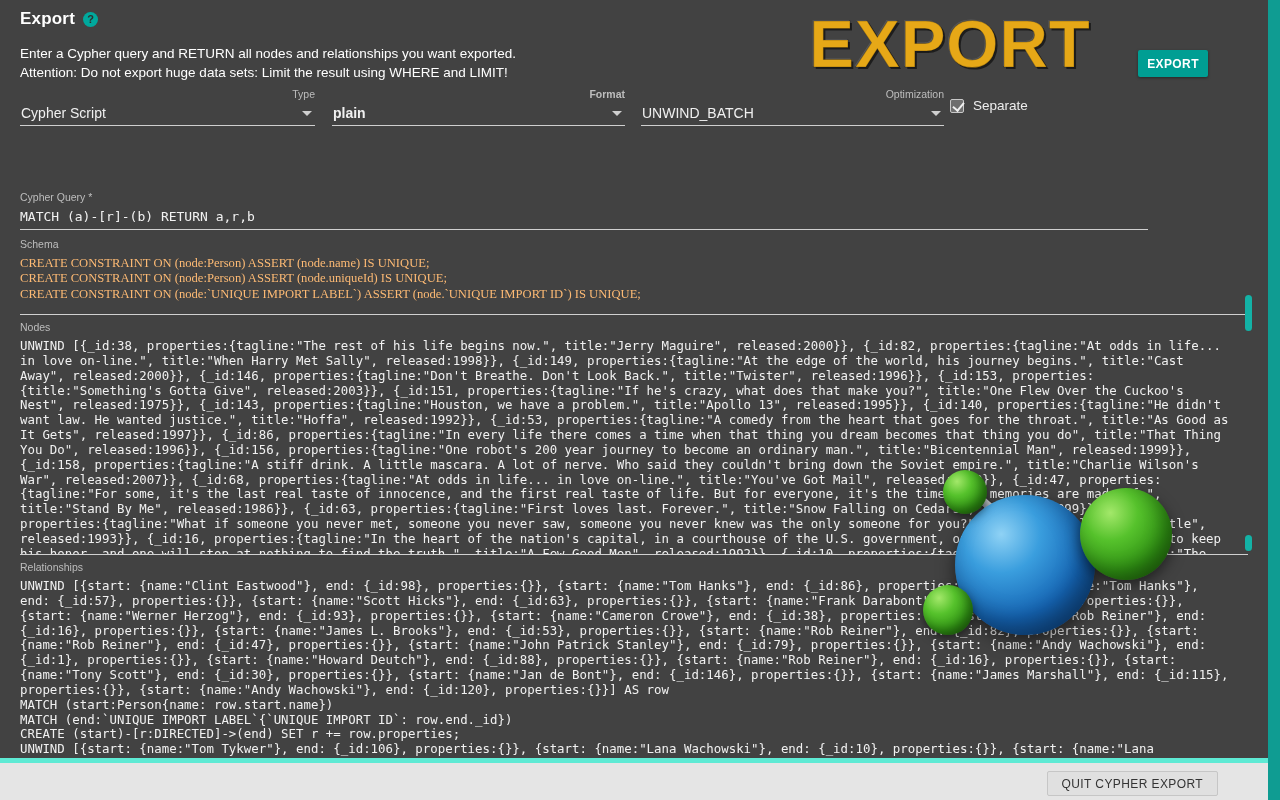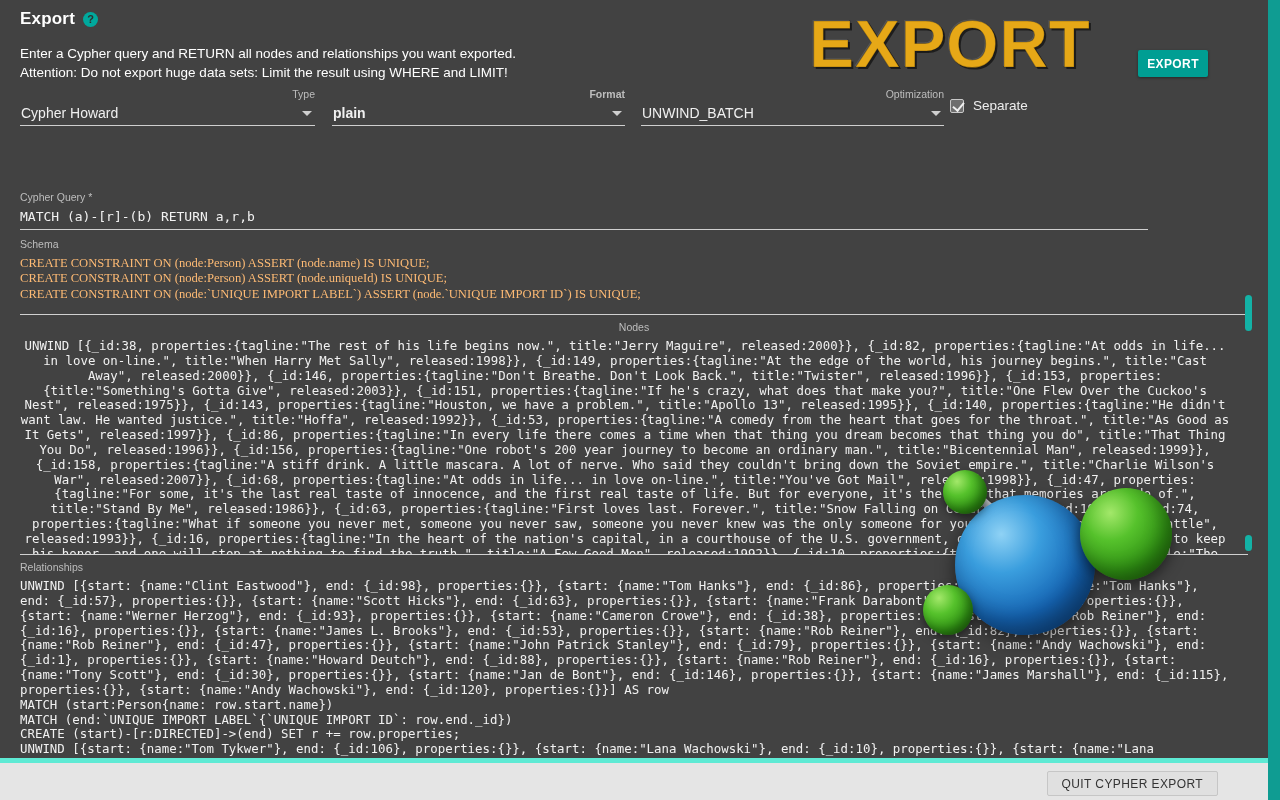--- a/index.html
+++ b/index.html
@@ -126,21 +126,21 @@
   }
 
   
   .textpane { position:absolute; left:20px; }
   .textpane .pane-body {
     font-family:"DejaVu Sans Mono", monospace;
     font-size:12.4px; line-height:14.85px;
     color:#f1f1f1; white-space:pre-wrap; word-break:break-word;
     overflow:hidden; position:relative;
   }
-  #nodes-sec { top:273px; width:1228px;text-align:center; }
+  #nodes-sec { top:273px; width:1228px; }
   #nodes-sec .pane-body { height:222px; width:1210px; padding-top:6px; }
   #rel-sec   { top:513px; width:1228px; }
   #rel-sec .pane-body { height:238px; width:1210px; padding-top:6px; }
   .pane-rule { position:absolute; left:0; bottom:0; width:1228px; border-bottom:1px solid #d0d0d0; }
 
   .pane-scroll {
     position:absolute; right:-4px; width:7px; border-radius:4px; background:#13b2a6;
     cursor:pointer;
   }
   #nodes-thumb { top:22px; height:36px; }
@@ -176,21 +176,21 @@
   <div class="intro">
     <div>Enter a Cypher query and RETURN all nodes and relationships you want exported.</div>
     <div>Attention: Do not export huge data sets: Limit the result using WHERE and LIMIT!</div>
   </div>
 
   <div class="form-row">
 
     <div class="field" id="field-type">
       <div class="flabel">Type</div>
       <div class="fvalue-wrap">
-        <span class="fvalue">Cypher Howard</span>
+        <span class="fvalue">Cypher Script</span>
         <span class="caret"></span>
       </div>
     </div>
 
     <div class="field" id="field-format">
       <div class="flabel">Format</div>
       <div class="fvalue-wrap">
         <span class="fvalue">plain</span>
         <span class="caret"></span>
       </div>

